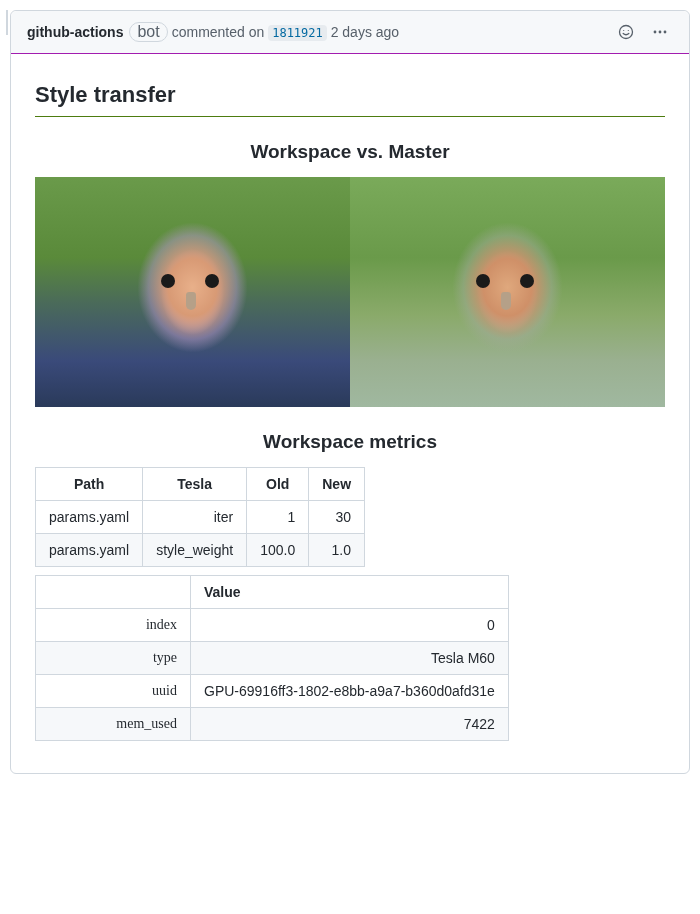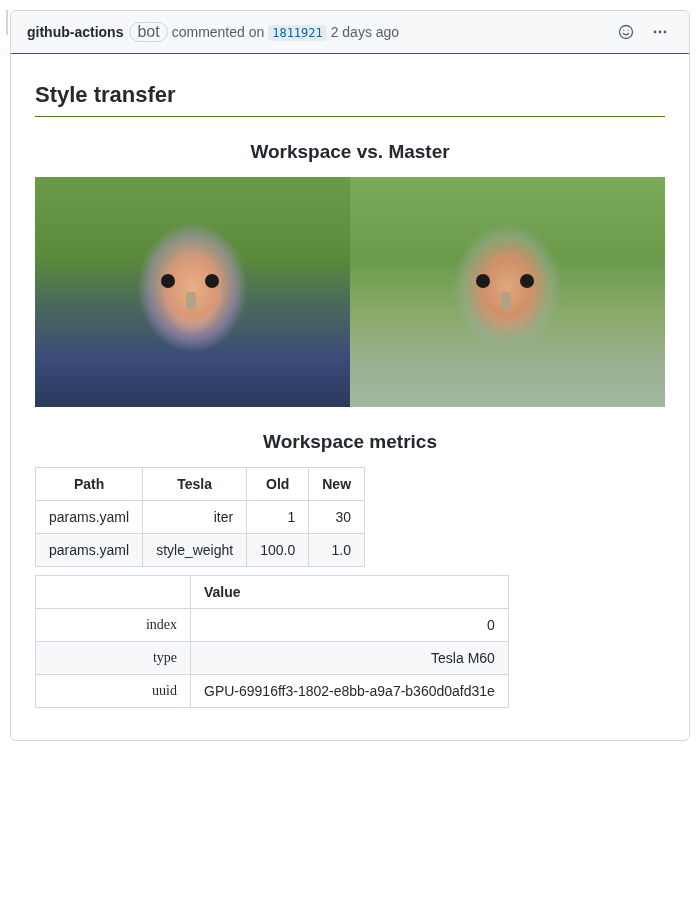--- a/index.html
+++ b/index.html
@@ -269,17 +269,21 @@
             <td>0</td>
           </tr>
           <tr>
             <td>type</td>
             <td>Tesla M60</td>
           </tr>
           <tr>
             <td>uuid</td>
             <td>GPU-69916ff3-1802-e8bb-a9a7-b360d0afd31e</td>
           </tr>
+          <tr>
+            <td>mem_used</td>
+            <td>7422</td>
+          </tr>
         </tbody>
       </table>
     </div>
   </div>
 </div>
 
 </body></html>

